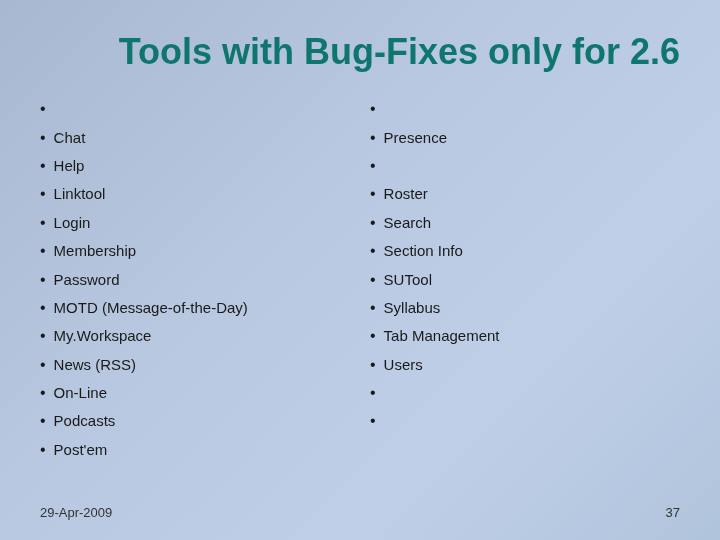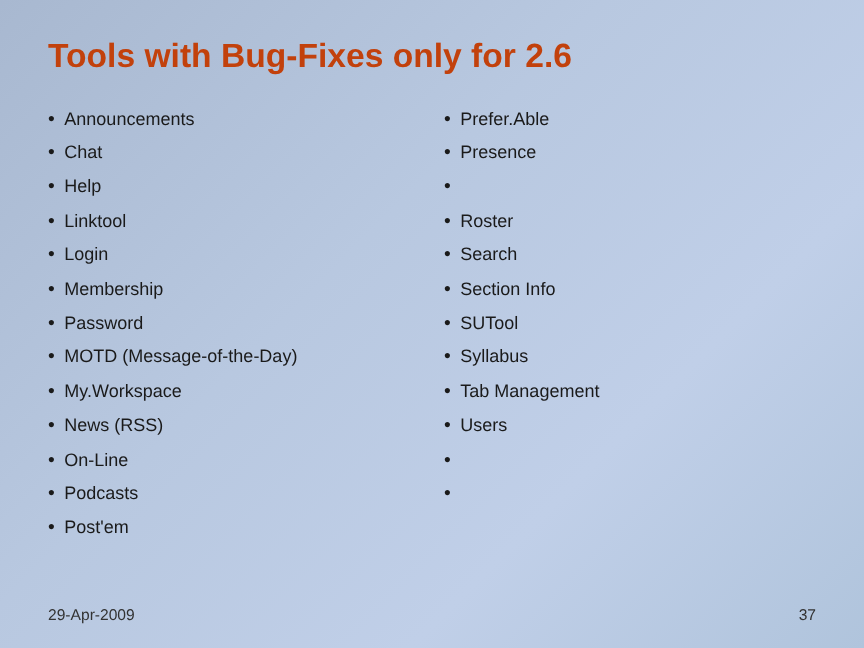--- a/index.html
+++ b/index.html
@@ -18,25 +18,26 @@
 
     .slide {
       width: 720px;
       height: 540px;
       padding: 30px 40px 20px 40px;
       display: flex;
       flex-direction: column;
     }
 
     .title {
-      font-size: 28px;
+      font-size: 36px;
       font-weight: bold;
-      color: #c2410c;
+      color: #0f766e;
       margin-bottom: 25px;
       line-height: 1.2;
+      text-align: right;
     }
 
     .content-area {
       display: flex;
       flex: 1;
       gap: 20px;
     }
 
     .column {
       flex: 1;
@@ -88,21 +89,20 @@
 <body>
 
 <div class="slide">
   <div class="title">Tools with Bug-Fixes only for 2.6</div>
 
   <div class="content-area">
     <div class="column">
       <ul class="bullet-list">
       <li>
             <span class="bullet-dot">•</span>
-            <span>Announcements</span>
           </li>
           <li>
             <span class="bullet-dot">•</span>
             <span>Chat</span>
           </li>
           <li>
             <span class="bullet-dot">•</span>
             <span>Help</span>
           </li>
           <li>
@@ -144,21 +144,20 @@
           <li>
             <span class="bullet-dot">•</span>
             <span>Post'em</span>
           </li>
         </ul>
     </div>
     <div class="column">
       <ul class="bullet-list">
       <li>
             <span class="bullet-dot">•</span>
-            <span>Prefer.Able</span>
           </li>
           <li>
             <span class="bullet-dot">•</span>
             <span>Presence</span>
           </li>
           <li>
             <span class="bullet-dot">•</span>
           </li>
           <li>
             <span class="bullet-dot">•</span>

